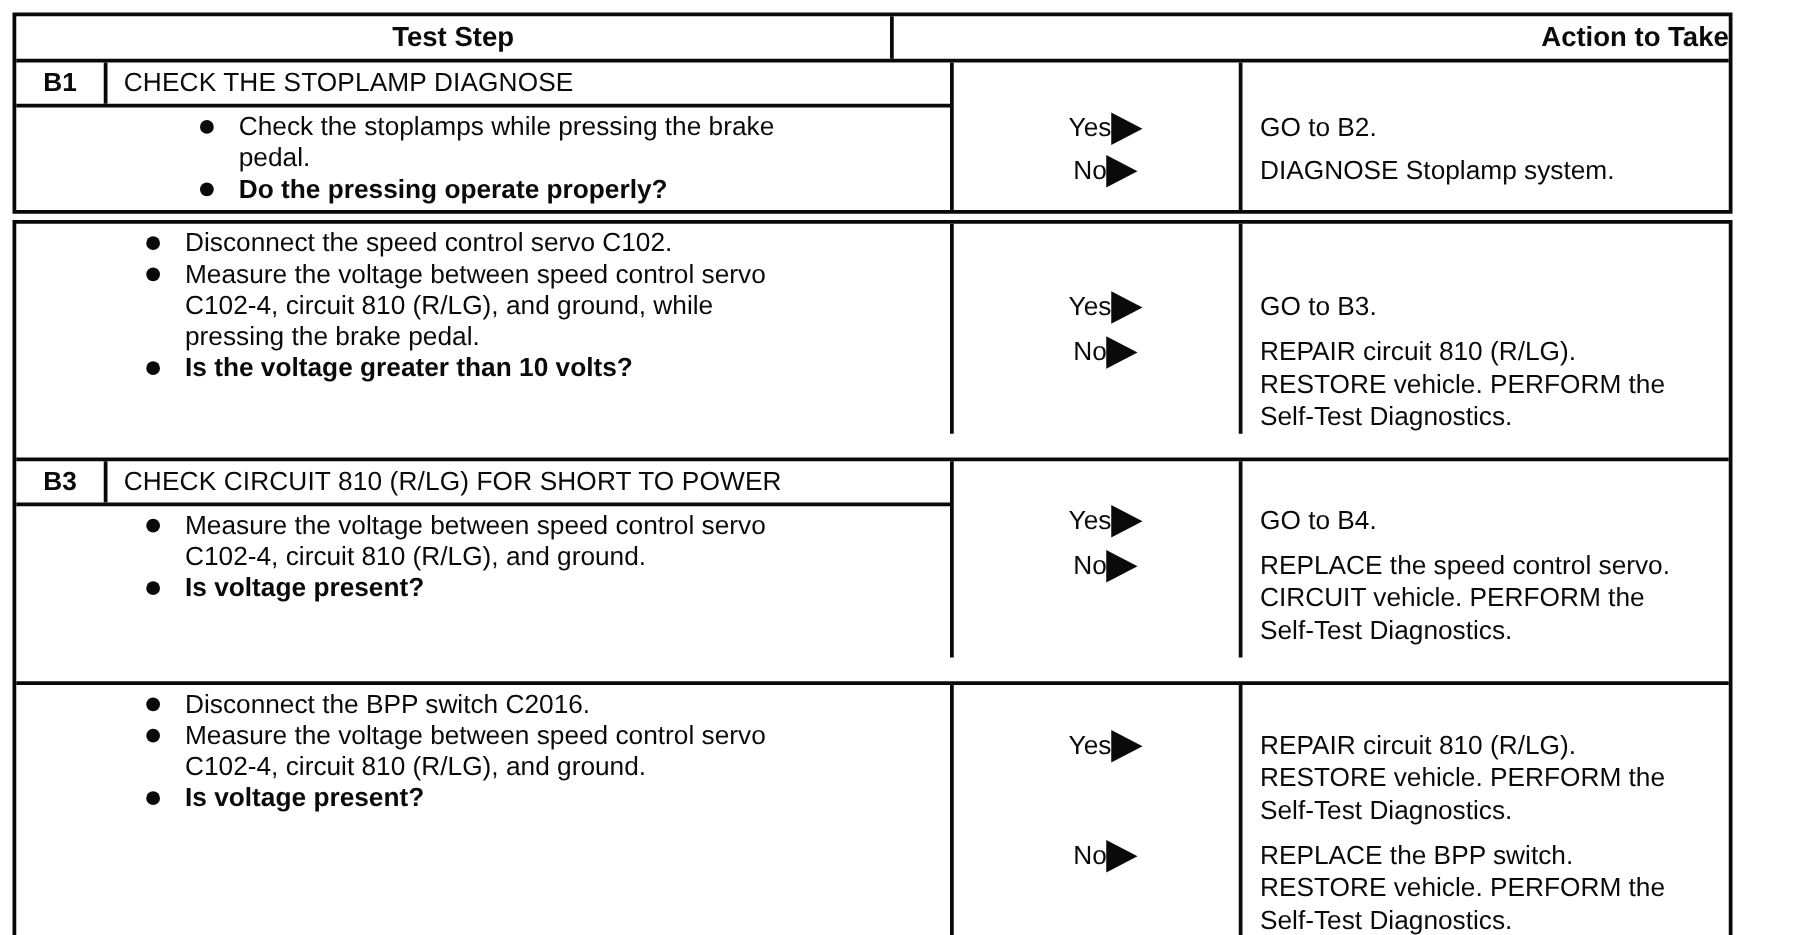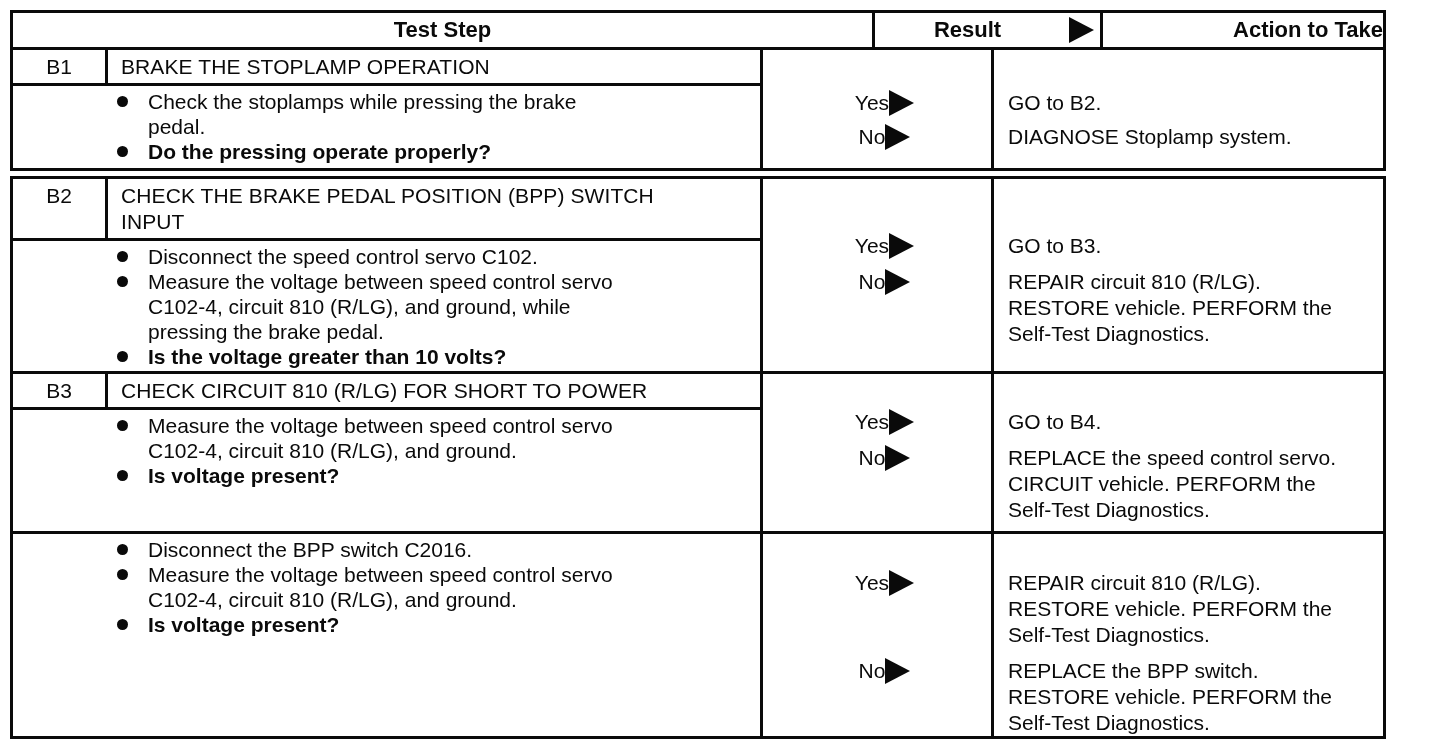--- a/index.html
+++ b/index.html
@@ -15,40 +15,40 @@
 
   .tbl {
     position: absolute; left: 10px; width: 1376px;
     border: 3px solid #0a0a0a; background: #fff;
   }
   .tbl-1 { top: 10px; }
   .tbl-2 { top: 176px; }
 
   
   .main-header { display: flex; border-bottom: 3px solid #0a0a0a; font-weight: bold; font-size: 22px; }
-  .hd-step   { width: 862px; border-right: 3px solid #0a0a0a; text-align: center; padding: 4px 0 4px 0; }
+  .hd-step   { width: 702px; border-right: 3px solid #0a0a0a; text-align: center; padding: 4px 0 4px 0; }
   .hd-result { width: 228px; border-right: 3px solid #0a0a0a; position: relative; text-align: center; padding: 4px 40px 4px 0; }
   .hd-action { flex: 1; text-align: right; padding: 4px 0; }
 
   
   .block { display: flex; align-items: stretch; }
-  .block + .block { border-top: 3px solid #0a0a0a; }
+  .block + .block { border-top: 3px solid #0a0a0a; margin-top: 19px; }
 
   .left { width: 750px; border-right: 3px solid #0a0a0a; }
   .title-row { display: flex; border-bottom: 3px solid #0a0a0a; }
   .id-cell {
-    width: 95px; border-right: 3px solid #0a0a0a;
-    font-weight: normal; font-size: 21px; text-align: center; padding-top: 5px;
+    width: 73px; border-right: 3px solid #0a0a0a;
+    font-weight: bold; font-size: 21px; text-align: center; padding-top: 5px;
   }
   .title-cell { flex: 1; font-size: 21px; line-height: 26px; padding: 4px 8px 3px 13px; white-space: pre-line; letter-spacing: 0.1px; }
   .b1 .title-row { min-height: 32px; }
   .b3 .title-row, .b4 .title-row { min-height: 33px; }
 
   .body { padding: 3px 8px 2px 0; }
-  .b1 .body { min-height: 82px; }
+  .b1 .body { min-height: 82px; margin-left: 43px; }
   .b2 .body { min-height: 128px; }
   .b3 .body { min-height: 121px; }
   .b4 .body { min-height: 166px; }
   .bullet { position: relative; padding-left: 135px; font-size: 21px; line-height: 25px; }
   .bullet .dot {
     position: absolute; left: 104px; top: 7px;
     width: 11px; height: 11px; border-radius: 50%; background: #0a0a0a;
   }
   .bullet.bold { font-weight: bold; }
   .btxt { white-space: pre-line; }
@@ -84,32 +84,28 @@
   .b4 .ra-row + .ra-row   { margin-top: 10px; }
 </style>
 </head>
 <body>
 
 <div class="page">
 
   <div class="tbl tbl-1">
     <div class="main-header">
       <div class="hd-step">Test Step</div>
-      <div class="hd-result">
-        <span>Result</span>
-        <span class="tri hd-tri"></span>
-      </div>
       <div class="hd-action">Action to Take</div>
     </div>
 
     <div class="block b1">
       <div class="left">
         <div class="title-row">
           <div class="id-cell">B1</div>
-          <div class="title-cell">BRAKE THE STOPLAMP OPERATION</div>
+          <div class="title-cell">CHECK THE STOPLAMP DIAGNOSE</div>
         </div>
         <div class="body">
           <div class="bullet">
             <span class="dot"></span>
             <span class="btxt">Check the stoplamps while pressing the brake
 pedal.</span>
           </div>
           <div class="bullet bold">
             <span class="dot"></span>
             <span class="btxt">Do the pressing operate properly?</span>
@@ -132,25 +128,20 @@
           <div class="act">DIAGNOSE Stoplamp system.</div>
         </div>
       </div>
     </div>
   </div>
 
   <div class="tbl tbl-2">
 
     <div class="block b2">
       <div class="left">
-        <div class="title-row">
-          <div class="id-cell">B2</div>
-          <div class="title-cell">CHECK THE BRAKE PEDAL POSITION (BPP) SWITCH
-INPUT</div>
-        </div>
         <div class="body">
           <div class="bullet">
             <span class="dot"></span>
             <span class="btxt">Disconnect the speed control servo C102.</span>
           </div>
           <div class="bullet">
             <span class="dot"></span>
             <span class="btxt">Measure the voltage between speed control servo
 C102-4, circuit 810 (R/LG), and ground, while
 pressing the brake pedal.</span>

